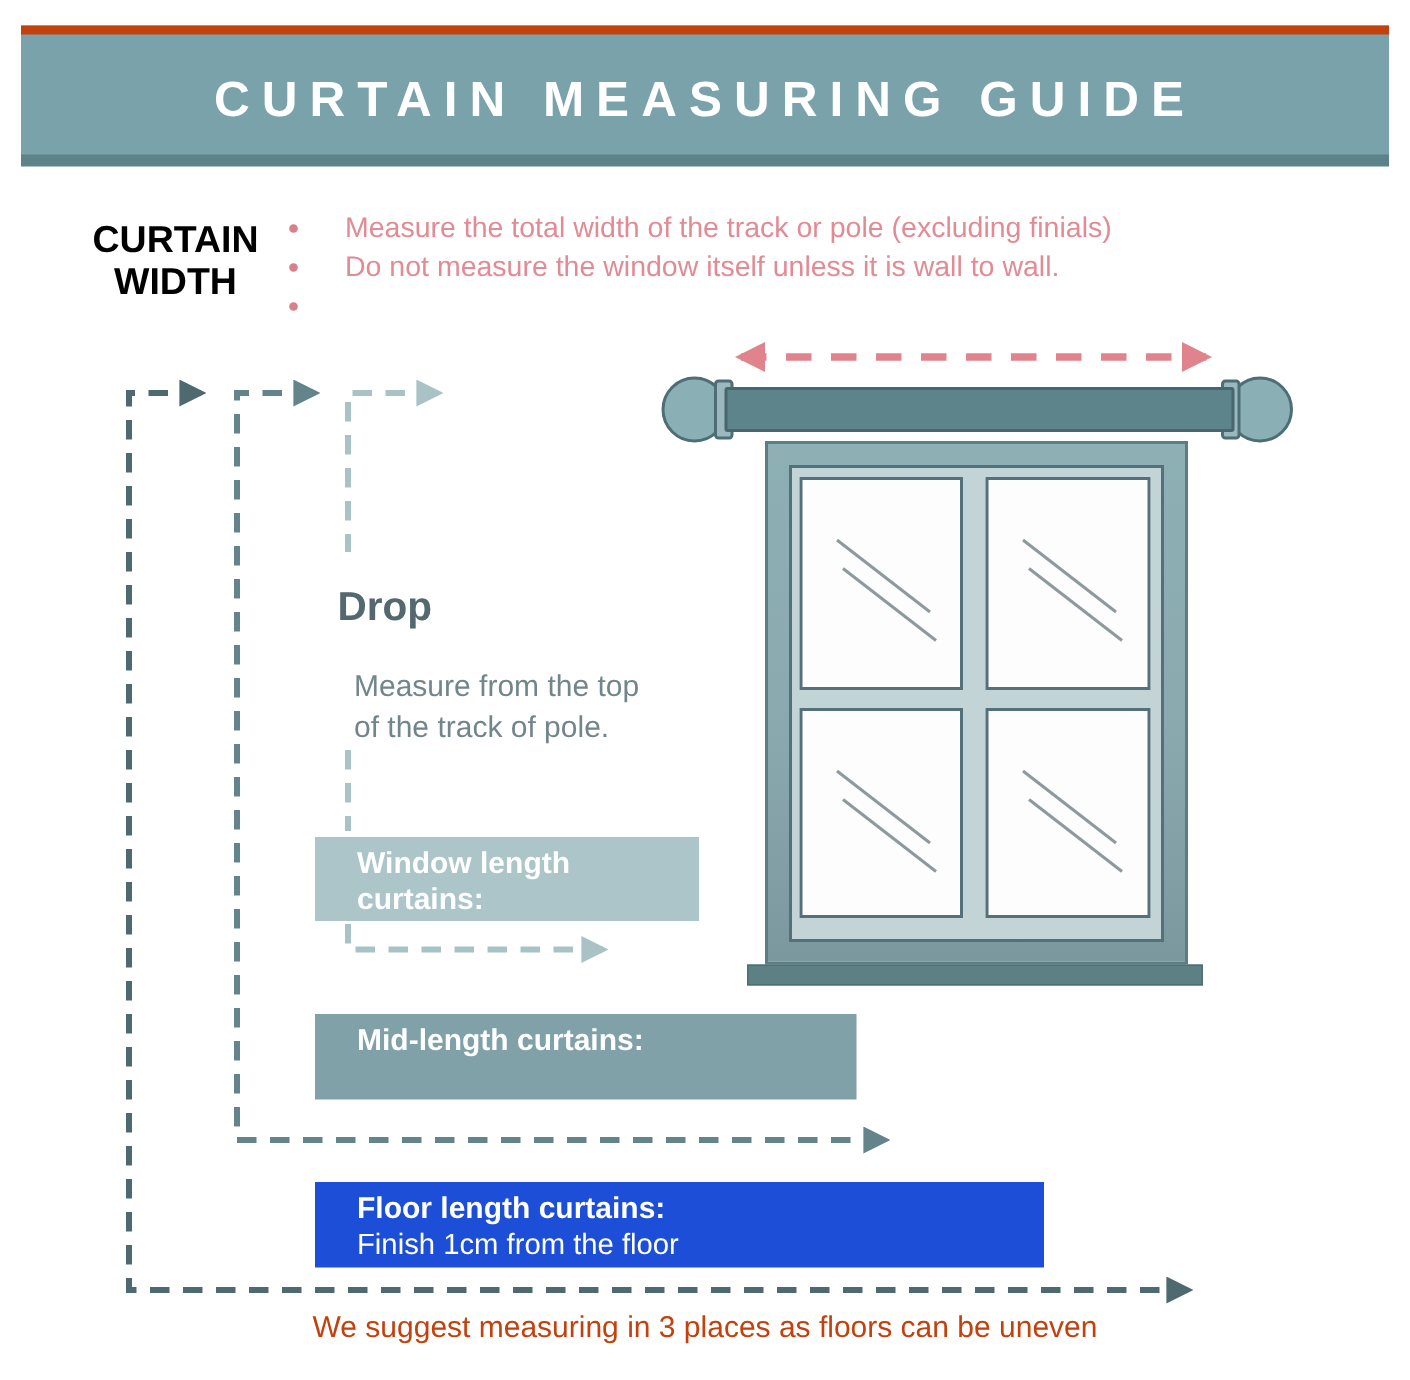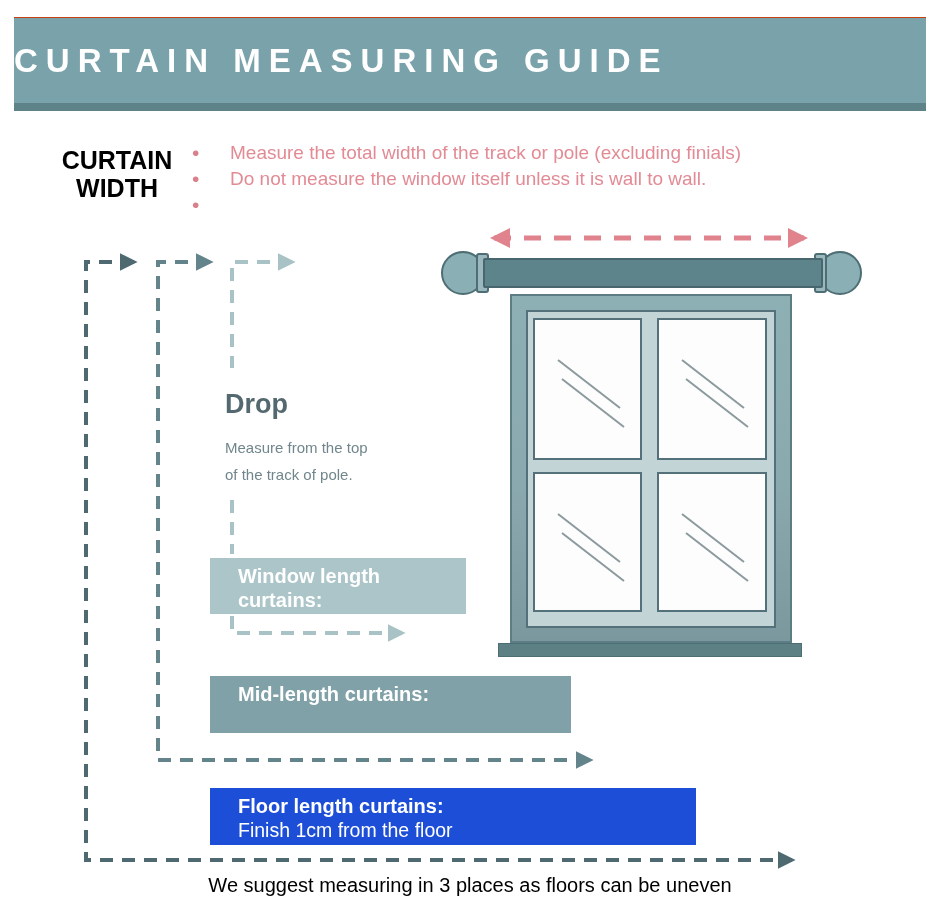--- a/index.html
+++ b/index.html
@@ -3,22 +3,22 @@
 <meta charset="utf-8">
 <style>
   html,body{margin:0;padding:0;background:#ffffff;}
   .canvas{
     position:relative;width:940px;height:920px;background:#ffffff;overflow:hidden;
     font-family:"Liberation Sans", sans-serif;
   }
   
   .banner{
     position:absolute;left:14px;top:17px;width:912px;height:86px;
-    background:#7aa2aa;border-top:1px solid #c2410c;
-    display:flex;align-items:center;justify-content:flex-start;
+    background:#7aa2aa;border-top:6px solid #c2410c;
+    display:flex;align-items:center;justify-content:center;
   }
   .banner h1{
     margin:0;color:#ffffff;font-size:33px;font-weight:bold;letter-spacing:8px;
     text-align:center;white-space:nowrap;
   }
   .banner-edge{
     position:absolute;left:14px;top:103px;width:912px;height:8px;background:#5d8288;
   }
   
   .cw-label{
@@ -69,34 +69,34 @@
   .sill{
     position:absolute;left:498px;top:643px;width:304px;height:14px;
     background:#5d8084;border:1px solid #4d6e74;box-sizing:border-box;
   }
   
   .drop-title{
     position:absolute;left:225px;top:389px;margin:0;
     color:#53686f;font-size:27px;font-weight:bold;
   }
   .drop-desc{
-    position:absolute;left:225px;top:434px;margin:0;
-    color:#71868c;font-size:15px;line-height:27px;white-space:pre-line;
+    position:absolute;left:225px;top:434px;margin:11px;
+    color:#71868c;font-size:20px;line-height:27px;white-space:pre-line;
   }
   
   .lenbox{position:absolute;left:210px;color:#ffffff;box-sizing:border-box;padding:6px 28px;}
   .lenbox .t{font-size:20px;font-weight:bold;line-height:24px;}
   .lenbox .d{font-size:19.5px;line-height:24px;}
   .box-window{top:558px;width:256px;height:56px;background:#abc5c8;}
   .box-mid{top:676px;width:361px;height:57px;background:#7fa1a7;}
   .box-floor{top:788px;width:486px;height:57px;background:#1d4ed8;}
   
   .footer-note{
     position:absolute;left:0;top:874px;width:940px;text-align:center;
-    color:#000000;font-size:20px;
+    color:#c2410c;font-size:20px;
   }
   
   .overlay{position:absolute;left:0;top:0;width:940px;height:920px;pointer-events:none;}
 </style>
 </head>
 <body>
 
 <div class="canvas">
 
   <div class="banner">

